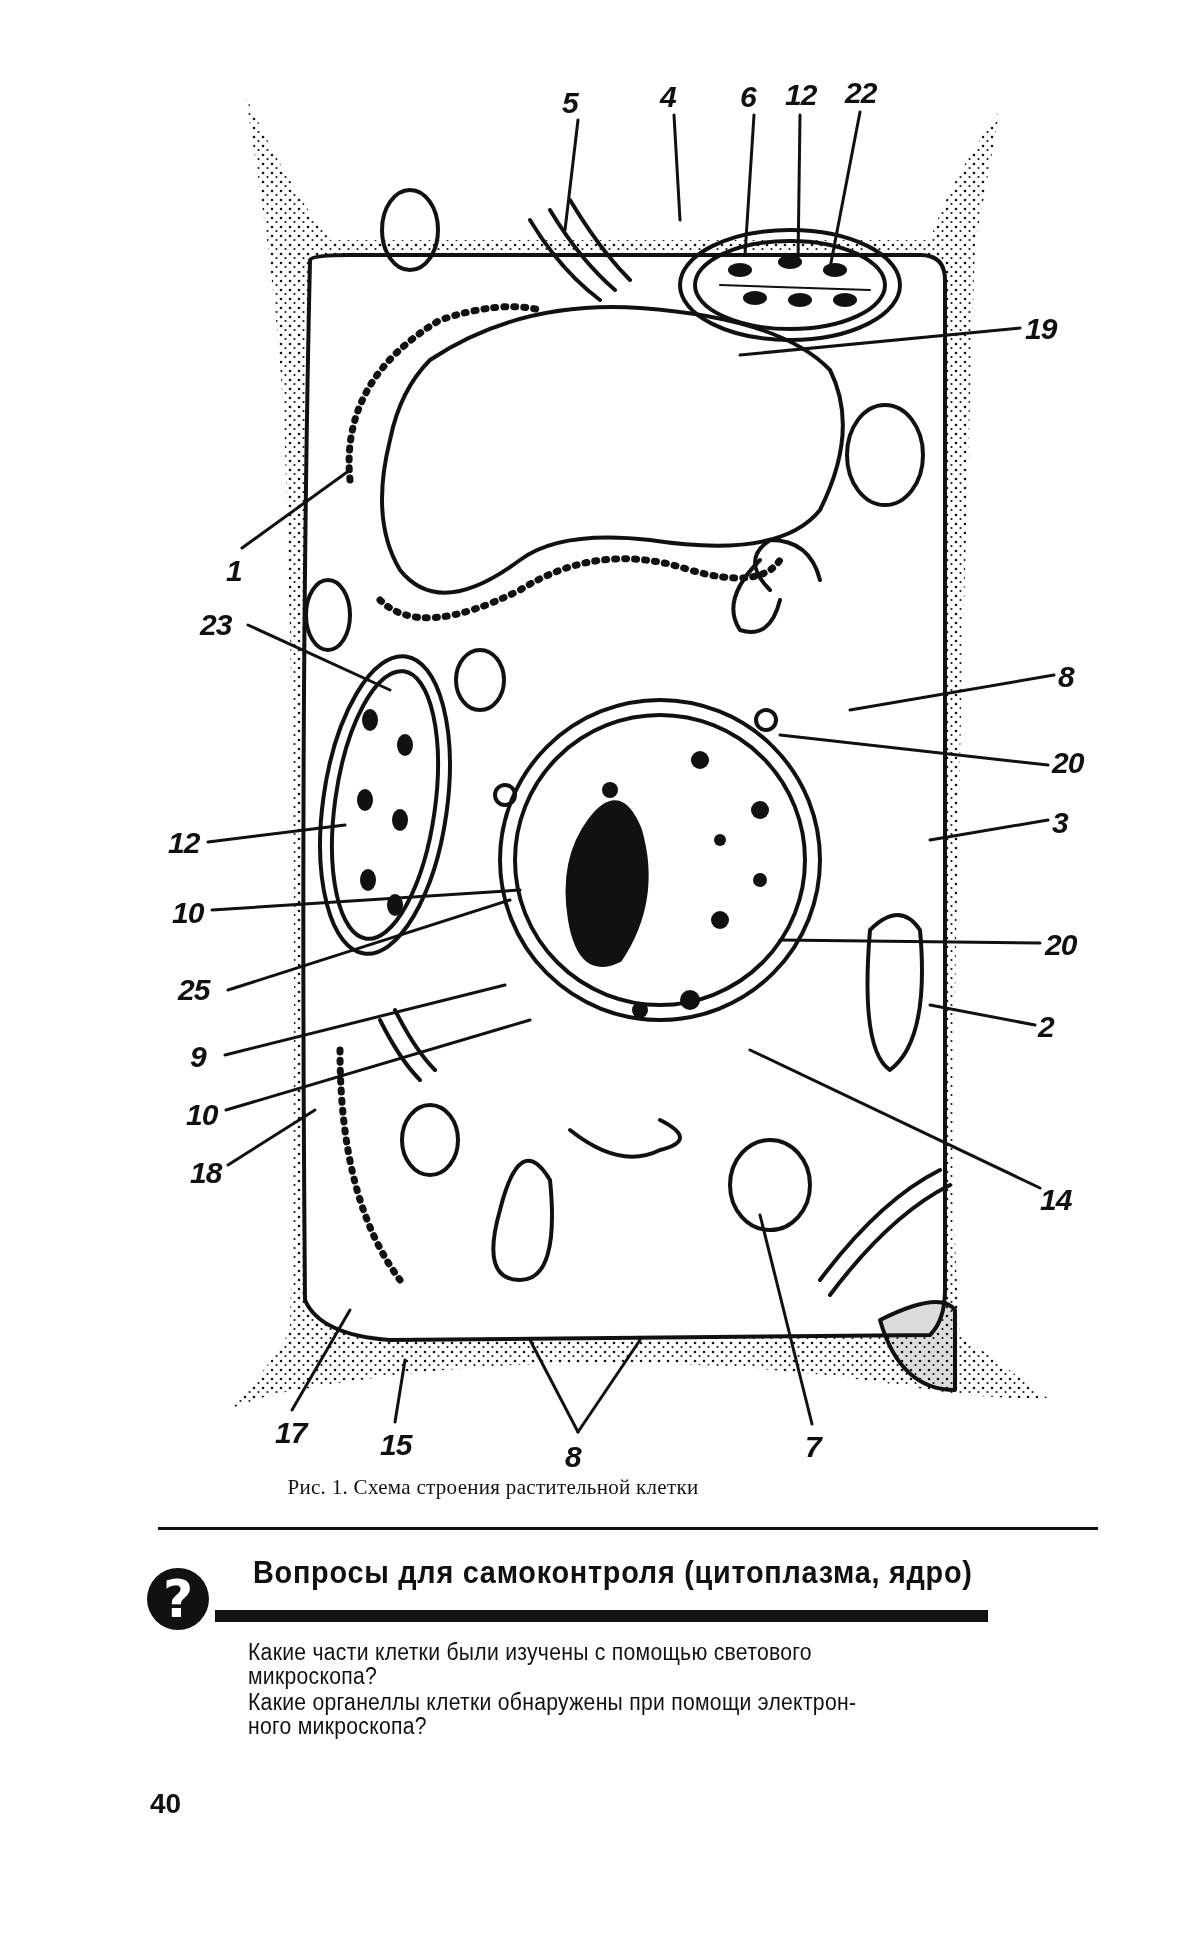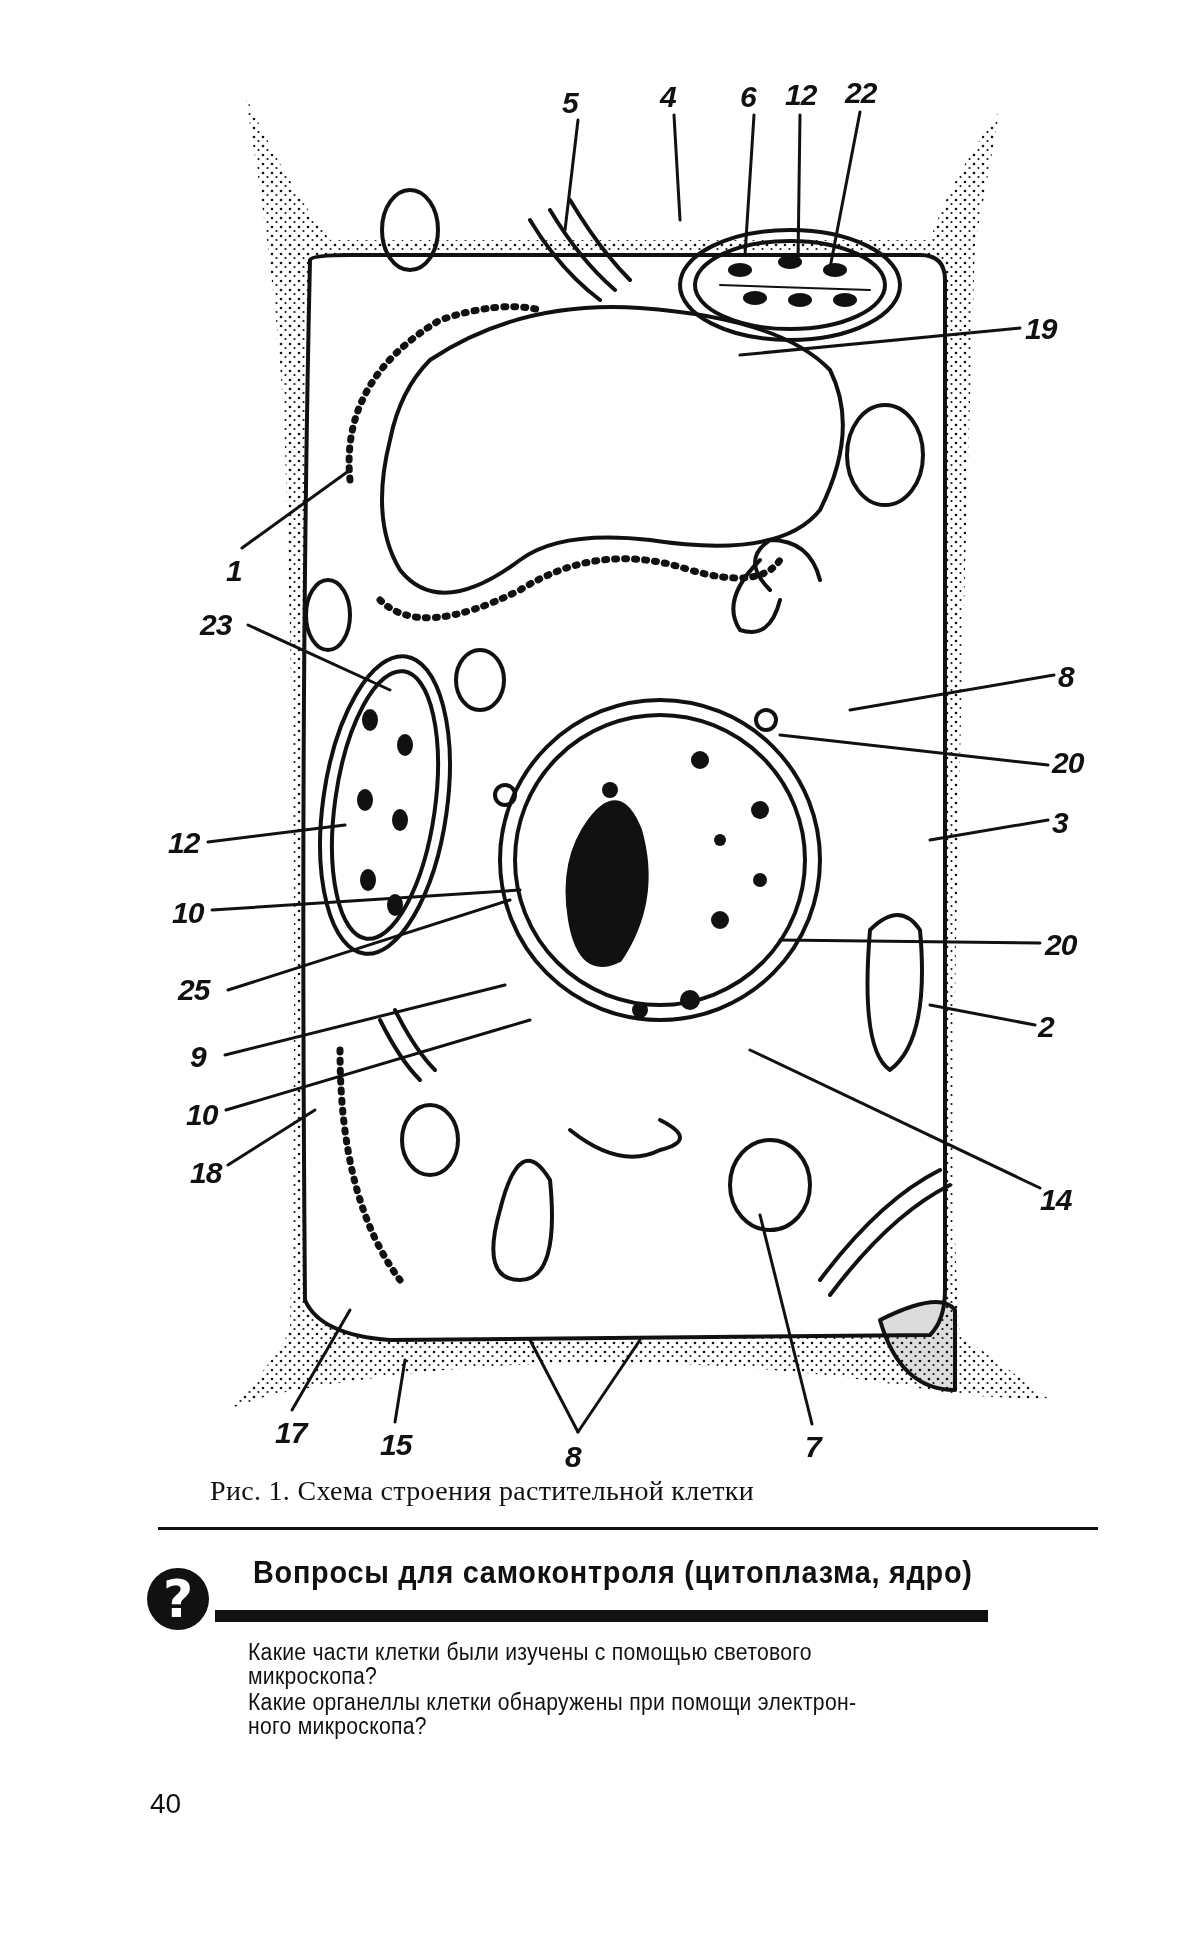--- a/index.html
+++ b/index.html
@@ -7,22 +7,22 @@
       width: 1200px; height: 1937px; position: relative; overflow: hidden;
       font-family: "Liberation Serif", serif; color: #111;
     }
     #figure { position: absolute; left: 0; top: 0; width: 1200px; height: 1460px; }
     .callout {
       position: absolute; font-family: "Liberation Sans", sans-serif;
       font-style: italic; font-weight: bold; font-size: 30px; color: #111;
       line-height: 1; letter-spacing: -1px;
     }
     #caption {
-      position: absolute; left: 0; width: 964px; top: 1475px;
-      text-align: center; font-size: 28px; letter-spacing: 0.3px;
+      position: absolute; left: 11px; width: 964px; top: 1475px;
+      text-align: center; font-size: 21px; letter-spacing: 0.3px;
     }
     .rule-thin { position: absolute; left: 158px; width: 940px; top: 1527px; height: 3px; background: #111; }
     #qicon {
       position: absolute; left: 147px; top: 1568px; width: 62px; height: 62px;
       border-radius: 50%; background: #111; color: #fff;
       font-family: "DejaVu Sans", sans-serif; font-weight: bold; font-size: 52px;
       text-align: center; line-height: 62px;
     }
     #qtitle {
       position: absolute; left: 253px; top: 1555px;
@@ -30,21 +30,21 @@
       font-size: 31px; letter-spacing: 0.8px; transform: scaleX(0.93); transform-origin: left;
     }
     .rule-thick { position: absolute; left: 215px; width: 773px; top: 1610px; height: 12px; background: #111; }
     .qline {
       position: absolute; left: 248px; font-family: "Liberation Sans", sans-serif;
       font-size: 23px; line-height: 24px; letter-spacing: 0.3px;
       transform: scaleX(0.92); transform-origin: left; white-space: nowrap;
     }
     #pagenum {
       position: absolute; left: 150px; top: 1788px;
-      font-family: "Liberation Sans", sans-serif; font-weight: normal; font-size: 28px;
+      font-family: "Liberation Sans", sans-serif; font-weight: bold; font-size: 28px;
     }
   </style>
 </head>
 <body>
 
 <div id="figure">
   <svg width="1200" height="1460" viewBox="0 0 1200 1460" xmlns="http://www.w3.org/2000/svg">
     <defs>
       <pattern id="stipple" width="9" height="9" patternUnits="userSpaceOnUse">
         <circle cx="2" cy="2" r="1.3" fill="#111"></circle>

